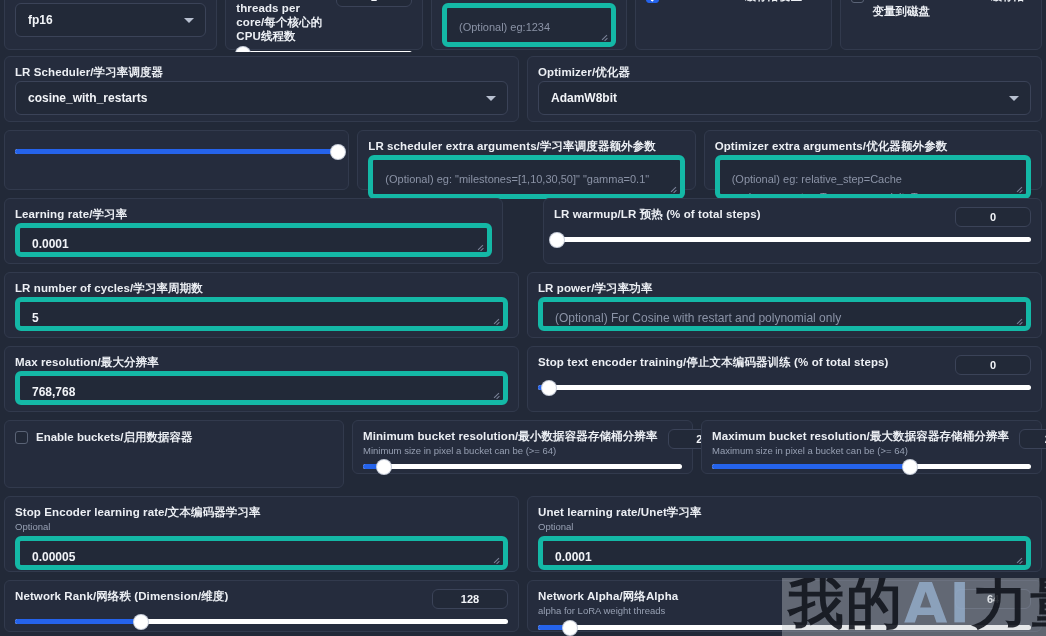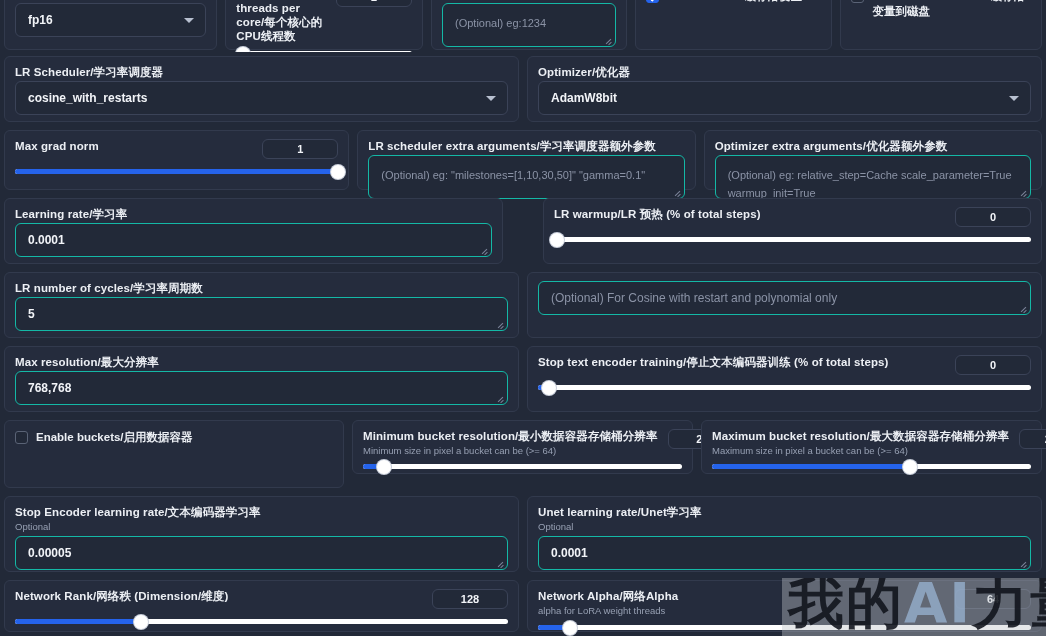--- a/index.html
+++ b/index.html
@@ -39,21 +39,21 @@
     color: #97a0b3;
     line-height: 12px;
     font-weight: normal;
     margin-bottom: 3px;
   }
   .sublabel-wrap { white-space: normal; }
 
   
   .textbox {
     background: #222938;
-    border: 1px solid #14b8a6;
+    border: 5px solid #14b8a6;
     border-radius: 6px;
     height: 34px;
     line-height: 32px;
     padding: 0 12px;
     font-size: 12px;
     font-weight: bold;
     color: #f2f4f8;
     position: relative;
     overflow: hidden;
   }
@@ -228,24 +228,20 @@
       <div class="label">Optimizer/优化器</div>
       <div class="dropdown">
         <span>AdamW8bit</span>
         <span class="caret"></span>
       </div>
     </div>
   </div>
 
   <div class="row">
     <div class="panel cell" style="width:348px; height:60px;">
-      <div class="slider-head">
-        <div class="label">Max grad norm</div>
-        <div class="slider-num">1</div>
-      </div>
       <div class="track">
         <div class="fill" style="width:100%"></div>
         <div class="knob" style="left:100%"></div>
       </div>
     </div>
 
     <div class="panel cell" style="width:341px; height:60px;">
       <div class="label">LR scheduler extra arguments/学习率调度器额外参数</div>
       <div class="textbox tall ph">
         <span>(Optional) eg: "milestones=[1,10,30,50]" "gamma=0.1"</span>
@@ -284,20 +280,21 @@
 
   <div class="row">
     <div class="panel cell" style="width:515px; height:66px;">
       <div class="label">LR number of cycles/学习率周期数</div>
       <div class="textbox">
         <span>5</span>
         <span class="resize-grip"></span>
       </div>
     </div>
     <div class="panel cell" style="width:515px; height:66px;">
+      <div class="label">LR power/学习率功率</div>
       <div class="textbox ph">
         <span>(Optional) For Cosine with restart and polynomial only</span>
         <span class="resize-grip"></span>
       </div>
     </div>
   </div>
 
   <div class="row">
     <div class="panel cell" style="width:515px; height:66px;">
       <div class="label">Max resolution/最大分辨率</div>

